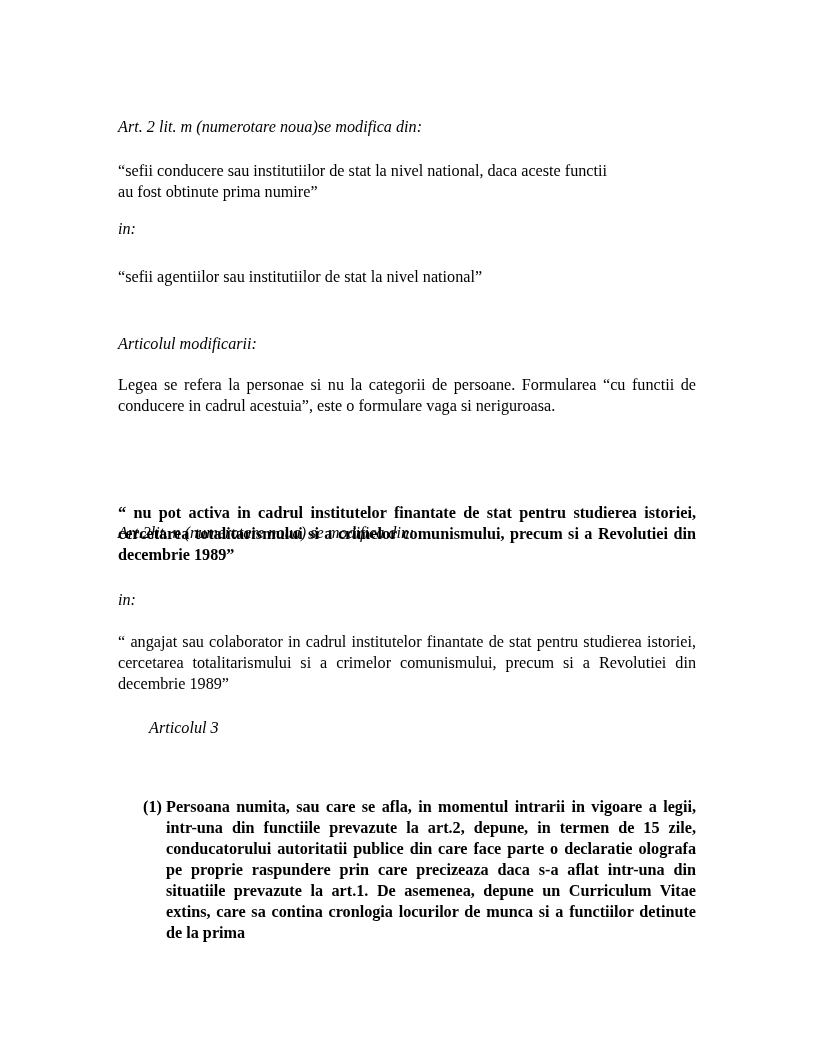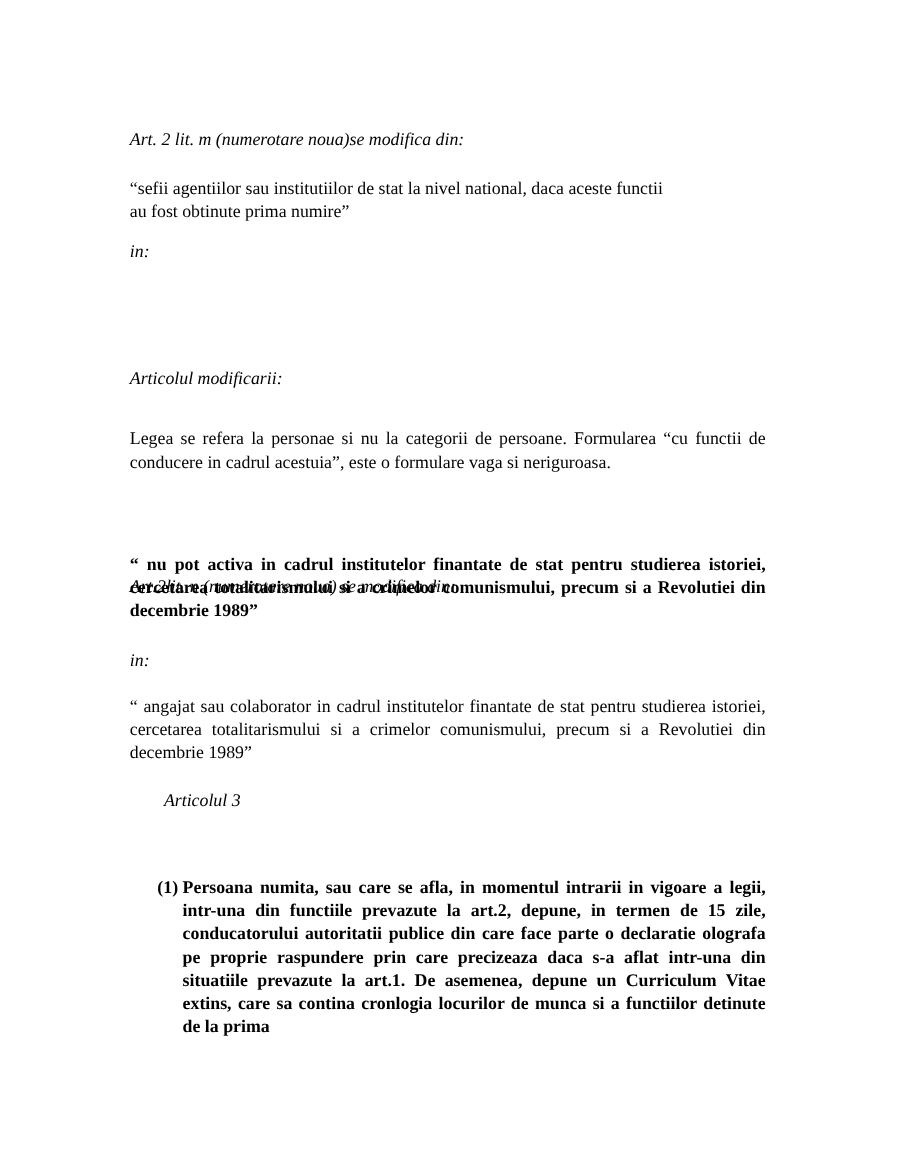--- a/index.html
+++ b/index.html
@@ -62,29 +62,30 @@
     top: 0;
   }
 </style>
 </head>
 <body>
 
 <div class="page">
 
   <div class="line italic" style="top:117px;">Art. 2 lit. m (numerotare noua)se modifica din:</div>
 
-  <div class="line" style="top:161px;">“sefii agentiilor sau institutiilor de stat la nivel national, daca aceste functii</div>
+  <div class="line" style="top:161px;">“sefii conducere sau institutiilor de stat la nivel national, daca aceste functii</div>
   <div class="line" style="top:182px;">au fost obtinute prima numire”</div>
 
   <div class="line italic" style="top:219px;">in:</div>
 
+  <div class="line" style="top:267px;">“sefii agentiilor sau institutiilor de stat la nivel national”</div>
 
   <div class="line italic" style="top:334px;">Articolul modificarii:</div>
 
-  <div class="para justify" style="top:389px;">Legea se refera la personae si nu la categorii de persoane. Formularea “cu functii de conducere in cadrul acestuia”, este o formulare vaga si neriguroasa.</div>
+  <div class="para justify" style="top:375px;">Legea se refera la personae si nu la categorii de persoane. Formularea “cu functii de conducere in cadrul acestuia”, este o formulare vaga si neriguroasa.</div>
 
   <div class="line italic" style="top:483px;margin-top:40px;">Art.2lit. n (numerotare noua) se modifica din:</div>
 
   <div class="para justify" style="top:503px;font-weight:bold;">“ nu pot activa in cadrul institutelor finantate de stat pentru studierea istoriei, cercetarea totalitarismului si a crimelor comunismului, precum si a Revolutiei din decembrie 1989”</div>
 
   <div class="line italic" style="top:590px;">in:</div>
 
   <div class="para justify" style="top:632px;">“ angajat sau colaborator in cadrul institutelor finantate de stat pentru studierea istoriei, cercetarea totalitarismului si a crimelor comunismului, precum si a Revolutiei din decembrie 1989”</div>
 
   <div class="line italic" style="top:718px;margin-left:31px;">Articolul 3</div>

